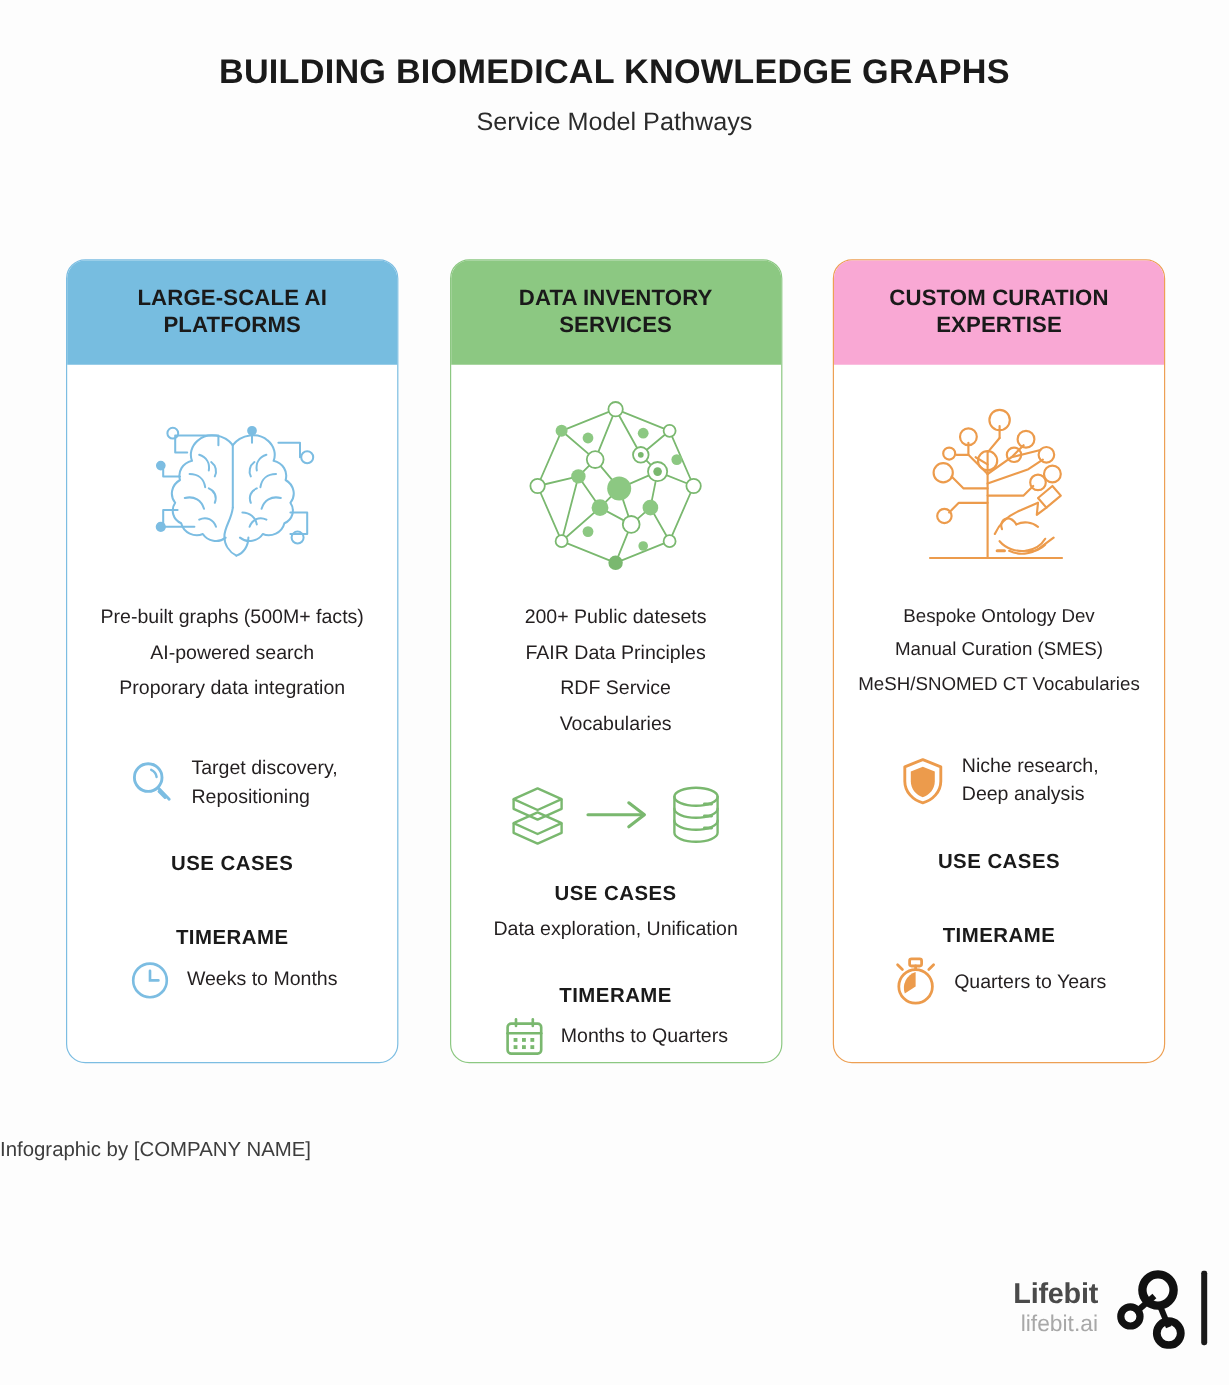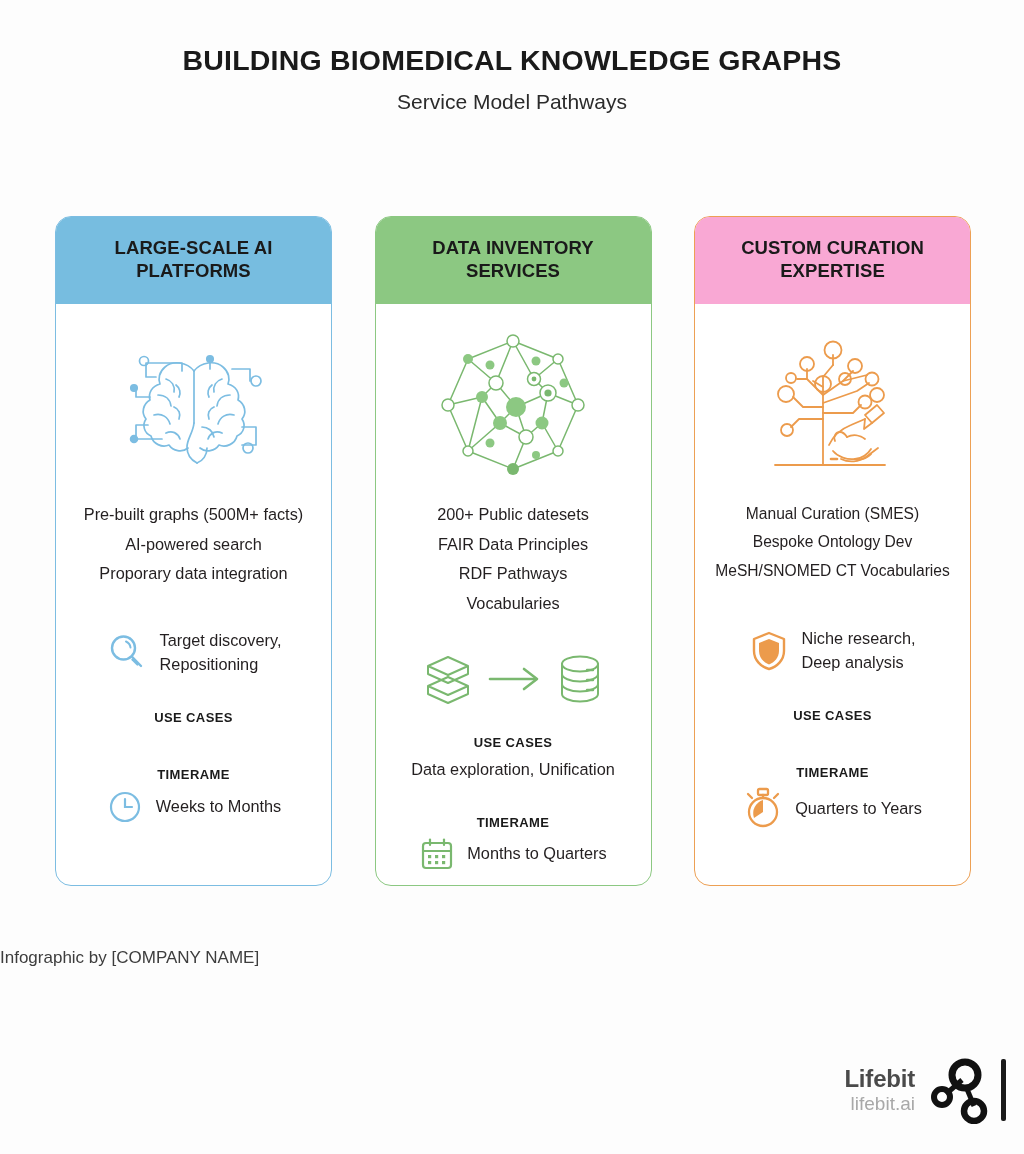--- a/index.html
+++ b/index.html
@@ -125,21 +125,21 @@
     align-items: center;
     justify-content: center;
   }
   .icon-row-text {
     font-size: 16.3px;
     line-height: 1.45;
     color: #231f20;
   }
 
   .section-label {
-    font-size: 13px;
+    font-size: 17px;
     font-weight: bold;
     letter-spacing: 0.4px;
     color: #1a1a1a;
     text-align: right;
   }
 
   .plain-text {
     font-size: 16.3px;
     color: #231f20;
     text-align: center;
@@ -352,21 +352,21 @@
           <circle cx="98" cy="30" r="4.5" fill="#8cc882" stroke="none"></circle>
           <circle cx="126" cy="52" r="4.5" fill="#8cc882" stroke="none"></circle>
           <circle cx="52" cy="112" r="4.5" fill="#8cc882" stroke="none"></circle>
           <circle cx="98" cy="124" r="4" fill="#8cc882" stroke="none"></circle>
         </svg>
       </div>
 
       <div class="features">
         <div class="feature-line">200+ Public datesets</div>
         <div class="feature-line">FAIR Data Principles</div>
-        <div class="feature-line">RDF Pathways</div>
+        <div class="feature-line">RDF Service</div>
         <div class="feature-line">Vocabularies</div>
       </div>
 
       <div class="icon-row c2-flow">
         <span class="icon-slot">
           <svg width="52" height="52" viewBox="0 0 52 52" fill="none" stroke="#7ab86f" stroke-width="2" stroke-linejoin="round">
             <polygon points="26,4 46,13 26,22 6,13"></polygon>
             <polyline points="6,13 6,21 26,30 46,21 46,13"></polyline>
             <polygon points="26,24 46,33 26,42 6,33"></polygon>
             <polyline points="6,33 6,41 26,50 46,41 46,33"></polyline>
@@ -462,22 +462,22 @@
           <path d="M84 126c8 4 18 3 25-2l12-9"></path>
           <path d="M98 126c6 1 12-1 16-5"></path>
 
           <path d="M108 82l12-10 7 8-12 10z"></path>
           <path d="M115 90l-8 6 1-10"></path>
           <line x1="74" y1="126" x2="80" y2="126" stroke-width="2.6"></line>
         </svg>
       </div>
 
       <div class="features">
+        <div class="feature-line">Bespoke Ontology Dev</div>
         <div class="feature-line">Manual Curation (SMES)</div>
-        <div class="feature-line">Bespoke Ontology Dev</div>
         <div class="feature-line">MeSH/SNOMED CT Vocabularies</div>
       </div>
 
       <div class="icon-row c3-usecase">
         <span class="icon-slot">
           <svg width="40" height="44" viewBox="0 0 40 44" fill="none" stroke="#ec9b4c" stroke-width="2.4" stroke-linejoin="round">
             <path d="M20 4L5 10v12c0 9 7 16 15 18 8-2 15-9 15-18V10z"></path>
             <path d="M20 10L10 14v8c0 6.5 4.6 11.6 10 13.4 5.4-1.8 10-6.9 10-13.4v-8z" fill="#ec9b4c" stroke="none"></path>
           </svg>
         </span>

